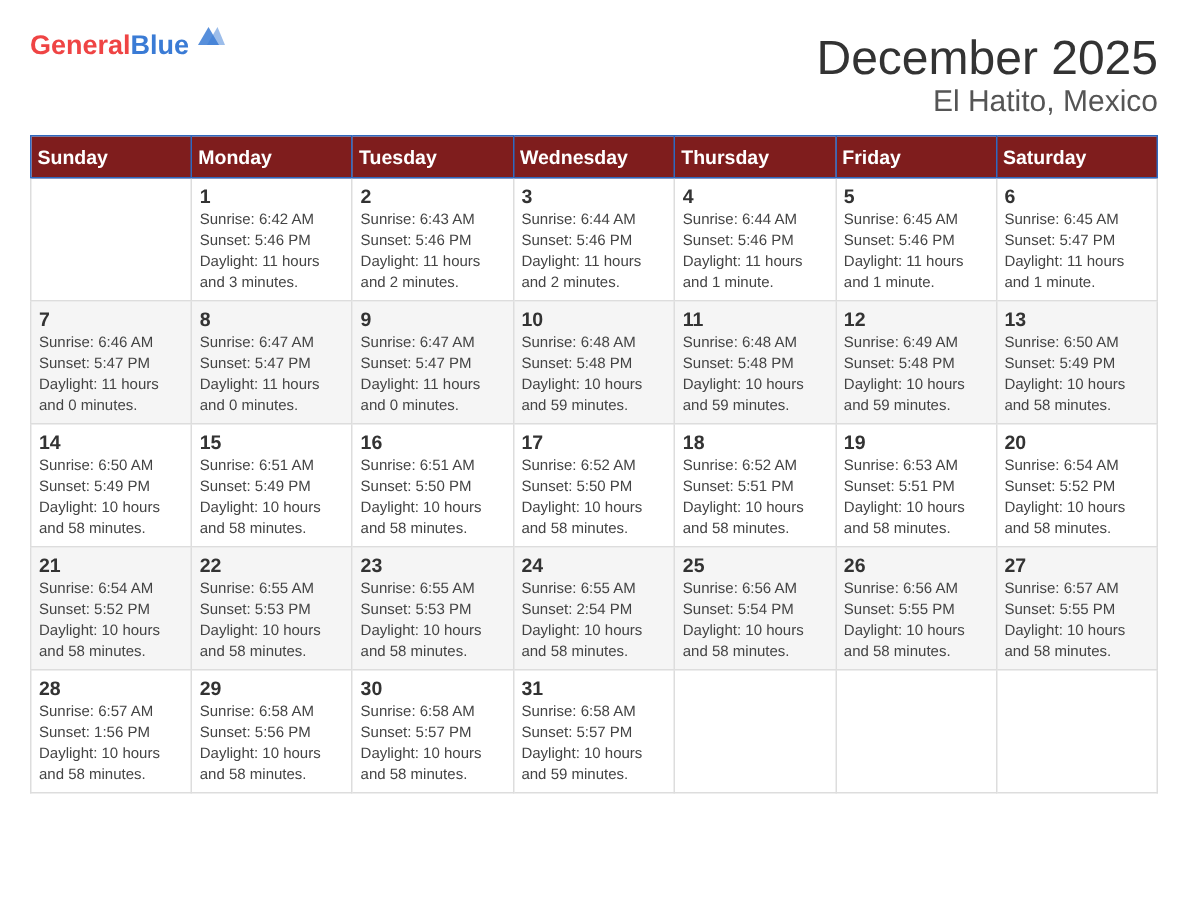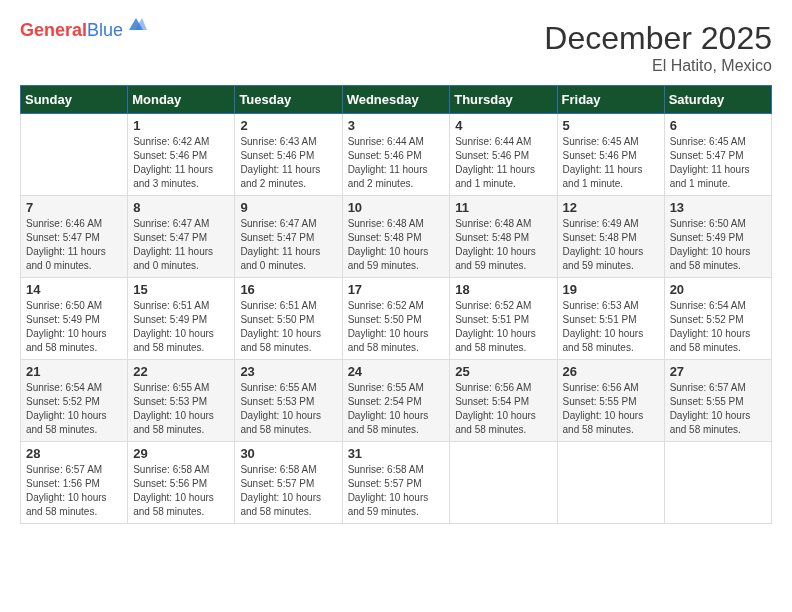--- a/index.html
+++ b/index.html
@@ -20,42 +20,42 @@
       display: flex;
       align-items: center;
     }
     .logo-text-general {
       font-size: 18px;
       font-weight: bold;
       color: #ef4444;
     }
     .logo-text-blue {
       font-size: 18px;
-      font-weight: normal;
+      font-weight: bold;
       color: #3a7bd5;
     }
     .title-area {
       text-align: right;
     }
     .month-title {
       font-size: 32px;
       font-weight: normal;
       color: #333;
     }
     .location-title {
-      font-size: 16px;
+      font-size: 20px;
       color: #555;
     }
     .calendar {
       width: 100%;
       border-collapse: collapse;
       border: 1px solid #ccc;
     }
     .calendar th {
-      background-color: #14532d;
+      background-color: #7f1d1d;
       color: #fff;
       font-size: 13px;
       padding: 6px 4px;
       text-align: left;
       border: 1px solid #2e69c0;
     }
     .calendar td {
       vertical-align: top;
       padding: 4px 5px;
       border: 1px solid #ddd;

